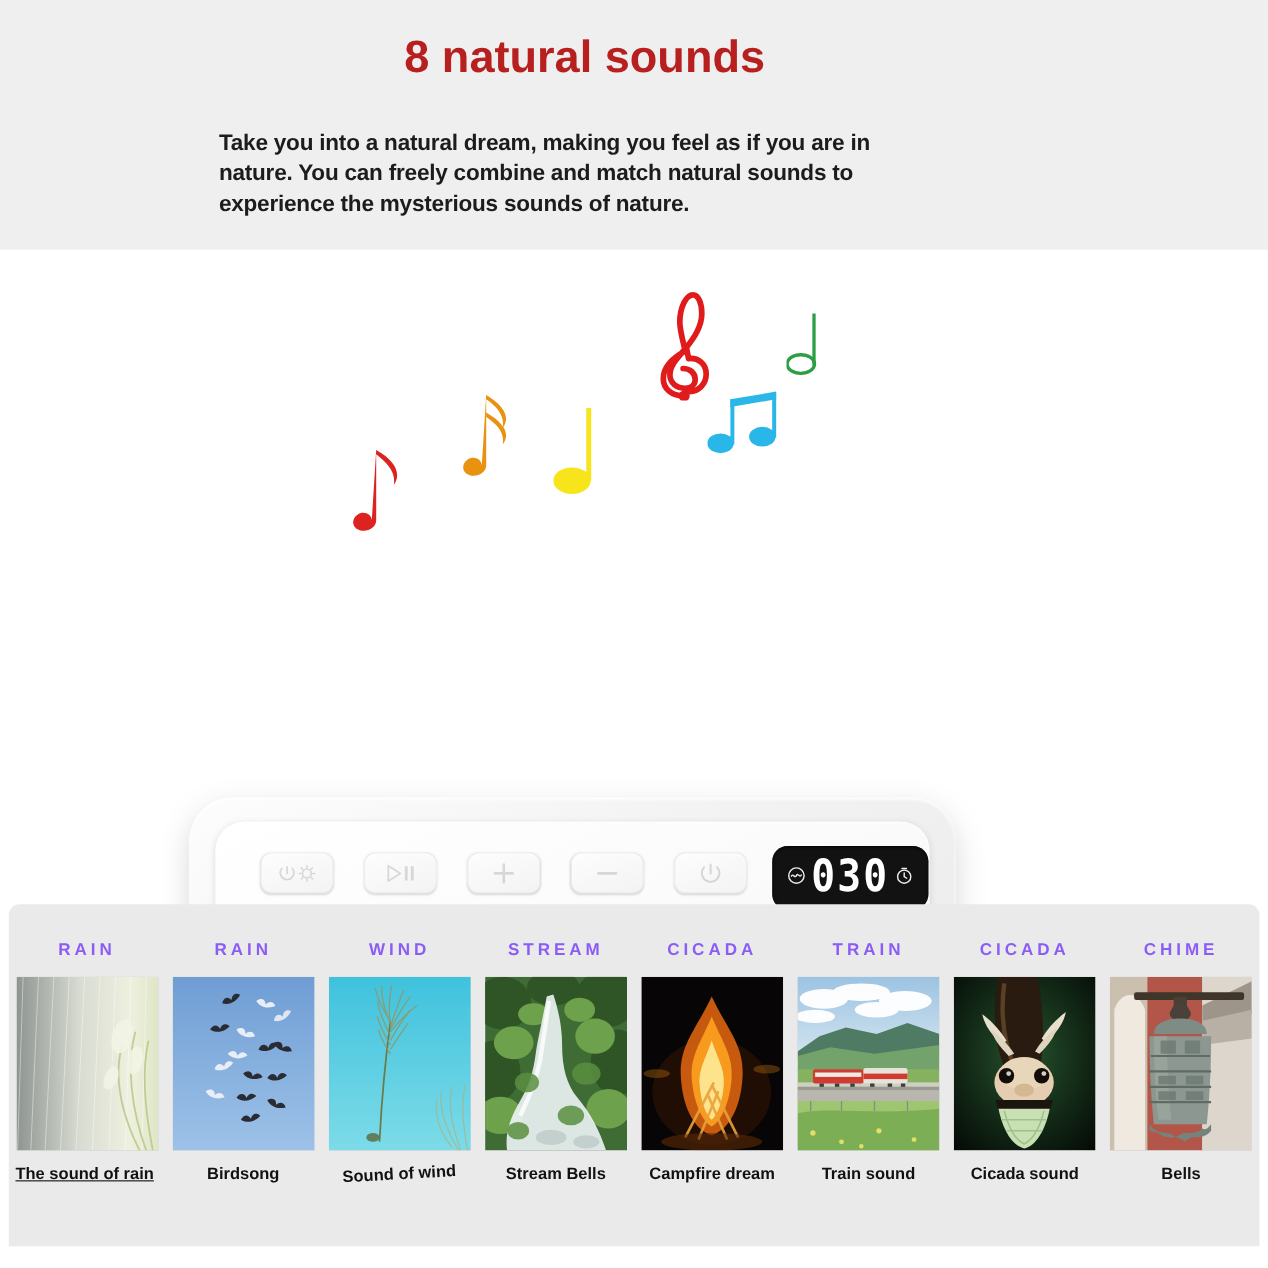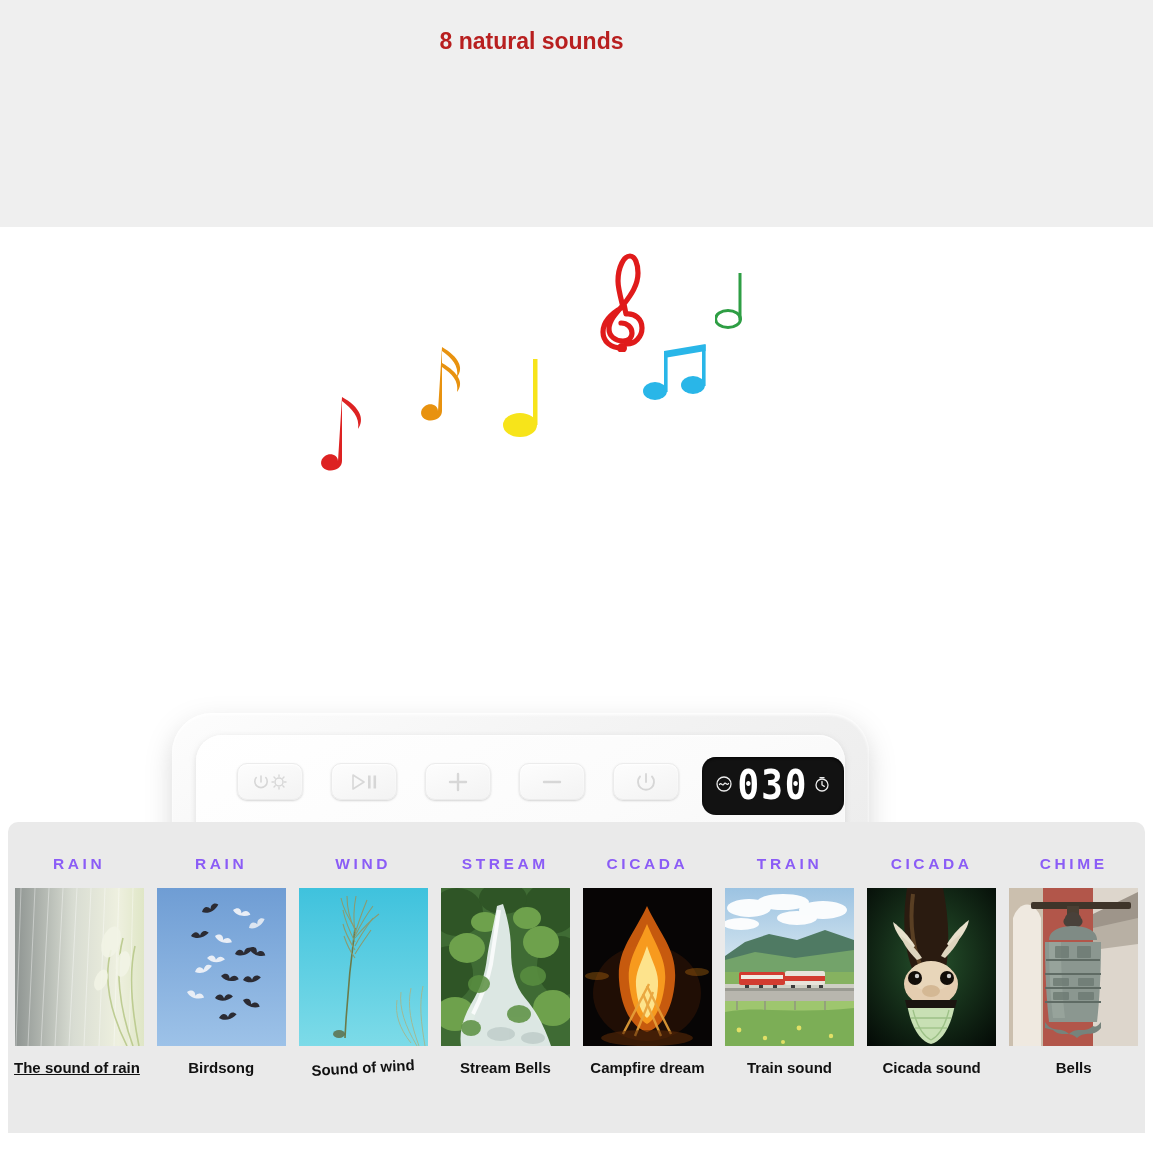--- a/index.html
+++ b/index.html
@@ -21,42 +21,42 @@
     left: 0; top: 0;
     width: 1153px;
     height: 227px;
     background: #efefef;
   }
   .page-title {
     position: absolute;
     left: 0; top: 28px;
     width: 1063px;
     text-align: center;
-    font-size: 23px;
+    font-size: 41px;
     font-weight: bold;
     color: #b81f1f;
     letter-spacing: 0px;
     font-family: "Liberation Sans", sans-serif;
   }
   .page-subtitle {
     position: absolute;
     left: 199px; top: 116px;
     width: 660px;
     font-size: 20.5px;
     font-weight: bold;
     color: #1c1c1c;
     line-height: 28px;
     letter-spacing: -0.2px;
     font-family: "Liberation Sans", sans-serif;
   }
 
   
   .notes-stage {
     position: absolute;
-    left: 0; top: 227px;
+    left: 0; top: 239px;
     width: 1153px;
     height: 595px;
     background: #ffffff;
   }
   .note {
     position: absolute;
   }
 
   
   .device-outer {
@@ -219,20 +219,21 @@
     font-family: "Liberation Sans", sans-serif;
   }
   .card-label.lbl-left { text-align: left; padding-left: 4px; text-decoration: underline; }
   .card-label.skew { transform: rotate(-3.2deg); }
 </style>
 </head>
 <body>
 
 <div class="header-band">
   <div class="page-title">8 natural sounds</div>
+  <div class="page-subtitle">Take you into a natural dream, making you feel as if you are in nature. You can freely combine and match natural sounds to experience the mysterious sounds of nature.</div>
 </div>
 
 <div class="notes-stage">
 
   <div class="note" style="left:318px; top:168px;">
     <svg width="54" height="78" viewBox="0 0 54 78">
       <path d="M20 66 C20 60 12 57 7 61 C1 65 2 73 9 75 C16 77 24 73 24 66 L24 6 C34 14 42 22 40 34 C47 24 42 12 24 2 Z" fill="#dd2222"></path>
     </svg>
   </div>
 

